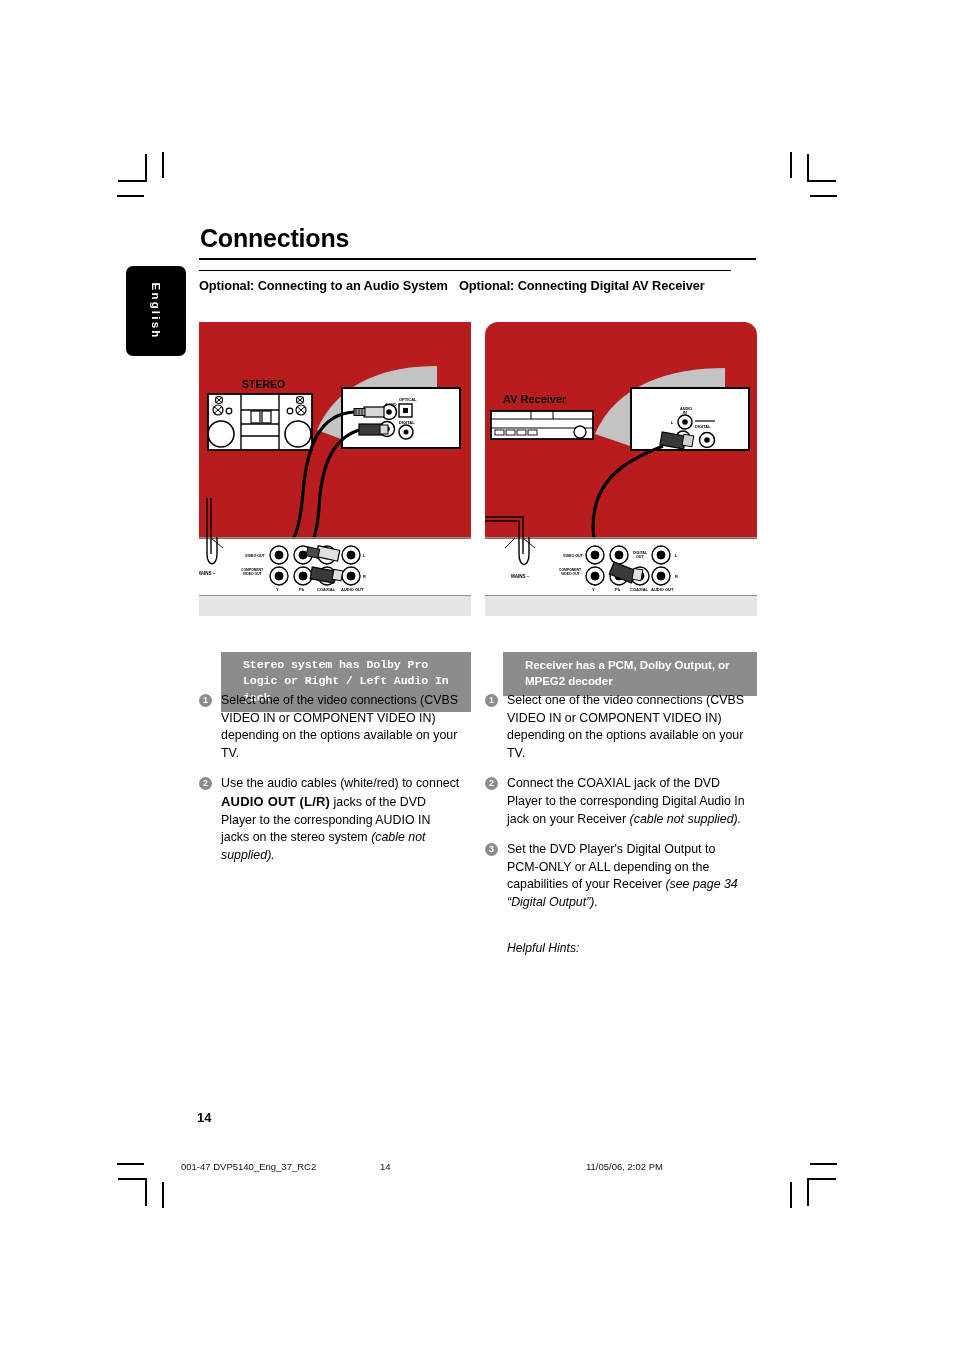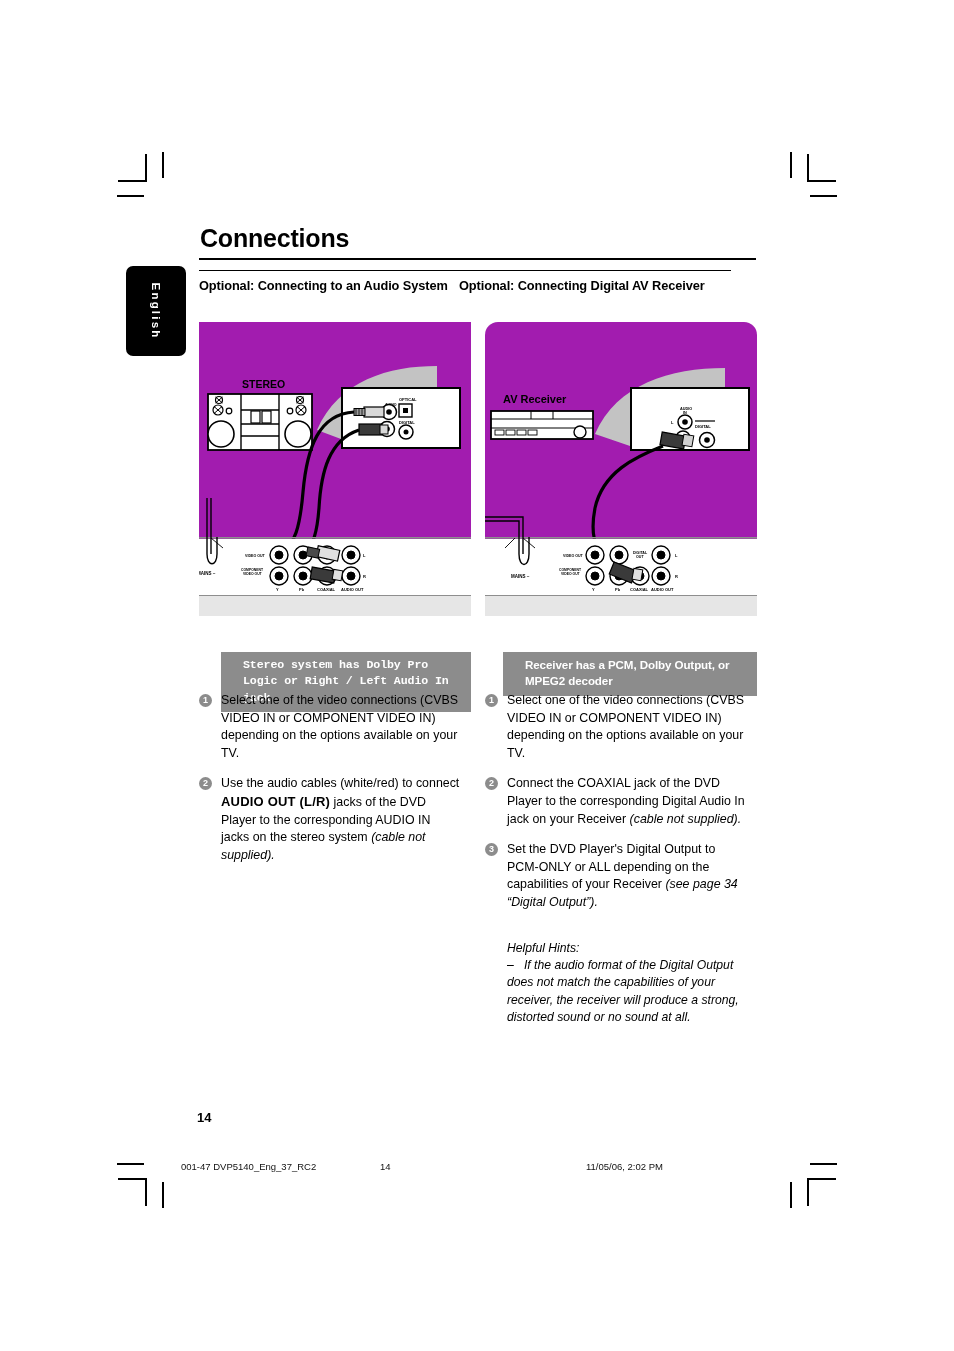--- a/index.html
+++ b/index.html
@@ -69,21 +69,21 @@
     line-height: 1.37;
     letter-spacing: -0.1px;
   }
 
   
   .illus {
     position: absolute;
     top: 322px;
     width: 272px;
     height: 294px;
-    background: #a21caf;
+    background: #b91c1c;
   }
   #illus-left  { left: 199px; }
   #illus-right { left: 485px; border-radius: 13px; }
 
   .illus svg { display: block; width: 272px; height: 294px; }
 
   
   .inst-head {
     position: absolute;
     width: 248px;
@@ -447,21 +447,20 @@
     <span class="num">2</span>
     <span class="body"><span>Connect the COAXIAL jack of the DVD Player to the corresponding Digital Audio In jack on your Receiver </span><i class="ital">(cable not supplied).</i></span>
   </div>
   <div class="step">
     <span class="num">3</span>
     <span class="body"><span>Set the DVD Player's Digital Output to PCM-ONLY or ALL depending on the capabilities of your Receiver </span><i class="ital">(see page 34 “Digital Output”).</i></span>
   </div>
 
   <div class="hints">
     <span class="hl">Helpful Hints:</span>
-    <span class="dash"><span>–</span>&nbsp;&nbsp;&nbsp;<span>If the audio format of the Digital Output does not match the capabilities of your receiver, the receiver will produce a strong, distorted sound or no sound at all.</span></span>
   </div>
 </div>
 
 <div id="page-number">14</div>
 
 <div id="print-footer">
   <span id="pf-file">001-47 DVP5140_Eng_37_RC2</span>
   <span id="pf-page">14</span>
   <span id="pf-date">11/05/06, 2:02 PM</span>
 </div>

